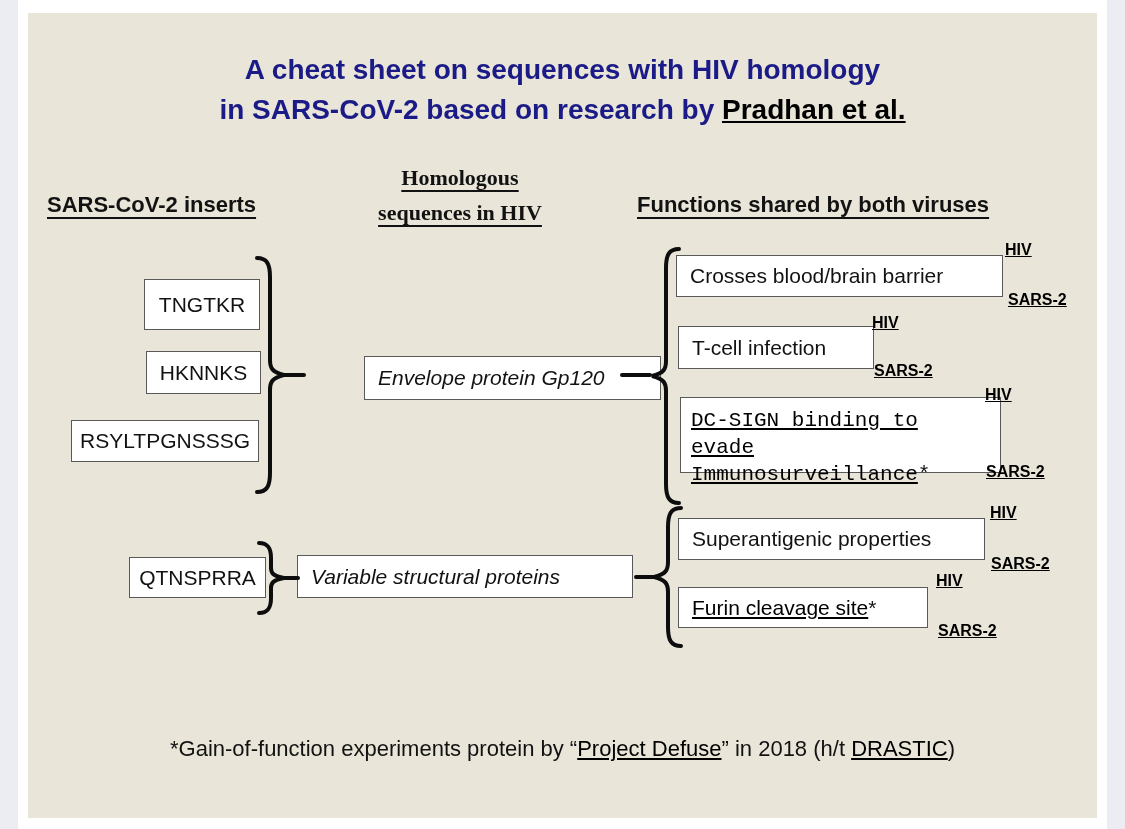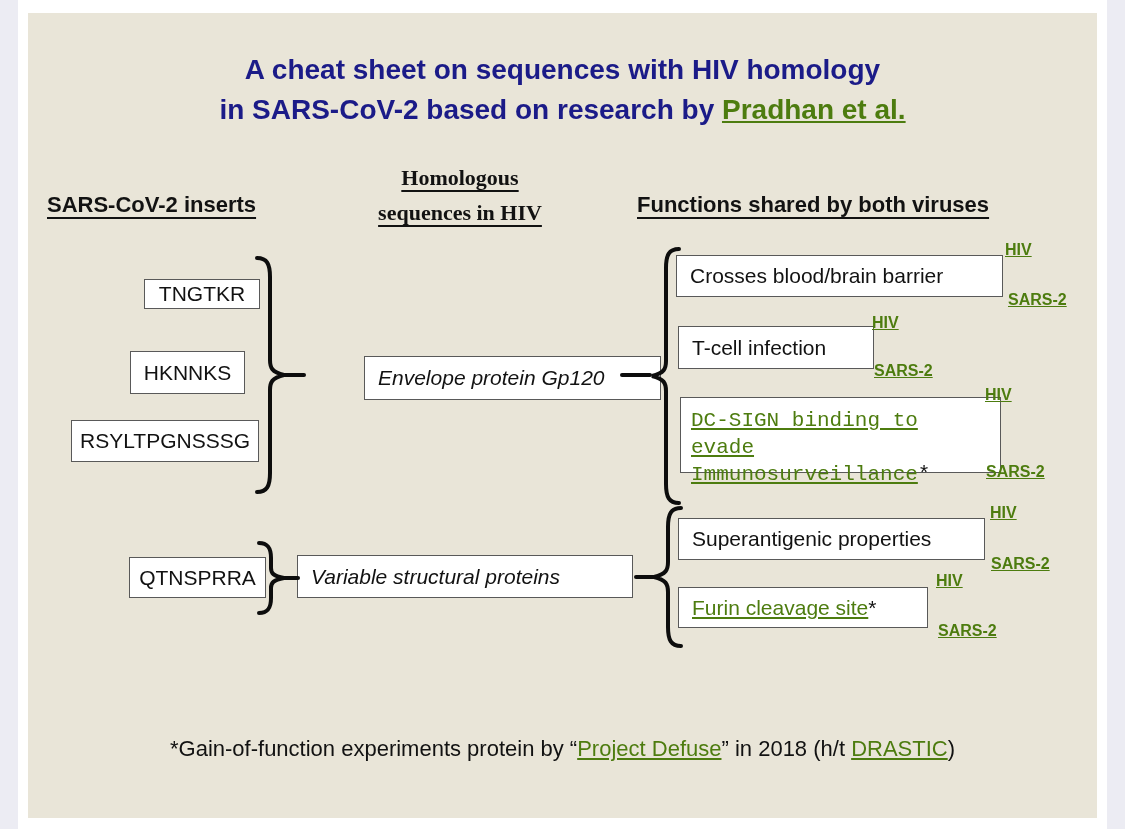--- a/index.html
+++ b/index.html
@@ -3,21 +3,21 @@
 <meta charset="utf-8">
 <style>
   html,body{margin:0;padding:0;background:#ffffff;font-family:"Liberation Sans",sans-serif;}
   .stage{position:relative;width:1125px;height:829px;background:#ffffff;overflow:hidden;}
   .strip{position:absolute;top:0;width:18px;height:829px;background:#ececf3;}
   .strip.left{left:0;}
   .strip.right{left:1107px;}
   .panel{position:absolute;left:28px;top:13px;width:1069px;height:805px;background:#e9e5d8;}
   .pagetitle{position:absolute;left:28px;top:50px;width:1069px;text-align:center;
              font-weight:700;font-size:28px;line-height:40px;color:#1b1b88;}
-  .lnk{color:#4d7c0f;text-decoration:underline;cursor:pointer;}
+  .lnk{color:#000000;text-decoration:underline;cursor:pointer;}
   .hdr{position:absolute;font-weight:700;font-size:22px;color:#121212;
        text-decoration:underline;text-decoration-thickness:2px;text-underline-offset:5px;}
   .hdr.center2{text-align:center;line-height:35px;}
   .box{position:absolute;background:#ffffff;border:1px solid #595959;display:flex;
        align-items:center;font-size:21px;color:#121212;box-sizing:border-box;}
   .box.center{justify-content:center;}
   .box.leftpad{padding-left:13px;}
   .box.ital{font-style:italic;}
   .box.wrapbox{align-items:center;line-height:27px;padding:6px 10px;display:block;padding-top:9px;}
   .viruslnk{position:absolute;font-size:16px;font-weight:700;}
@@ -40,22 +40,22 @@
     <div><span>in SARS-CoV-2 based on research by </span><a class="lnk">Pradhan et al.</a></div>
   </div>
 
   <div class="hdr" style="left:47px;top:192px;">SARS-CoV-2 inserts</div>
   <div class="hdr center2" style="left:338px;top:160px;width:244px;font-family:Liberation Serif, serif;">
     <div>Homologous</div>
     <div>sequences in HIV</div>
   </div>
   <div class="hdr" style="left:637px;top:192px;">Functions shared by both viruses</div>
 
-  <div class="box center" style="left:144px;top:279px;width:116px;height:30px;">TNGTKR</div>
-  <div class="box center" style="left:130px;top:351px;width:115px;height:43px;">HKNNKS</div>
+  <div class="box center" style="left:144px;top:279px;width:116px;height:51px;">TNGTKR</div>
+  <div class="box center" style="left:146px;top:351px;width:115px;height:43px;">HKNNKS</div>
   <div class="box center" style="left:71px;top:420px;width:188px;height:42px;">RSYLTPGNSSSG</div>
   <div class="box center" style="left:129px;top:557px;width:137px;height:41px;">QTNSPRRA</div>
 
   <div class="box ital leftpad" style="left:320px;top:356px;width:297px;height:44px;margin-left:44px;">Envelope protein Gp120</div>
   <div class="box ital leftpad" style="left:297px;top:555px;width:336px;height:43px;">Variable structural proteins</div>
 
   <div class="box leftpad" style="left:676px;top:255px;width:327px;height:42px;">Crosses blood/brain barrier</div>
   <div class="box leftpad" style="left:678px;top:326px;width:196px;height:43px;">T-cell infection</div>
   <div class="box wrapbox" style="left:680px;top:397px;width:321px;height:76px;font-family:Liberation Mono, monospace;"><a class="lnk">DC-SIGN binding to evade Immunosurveillance</a><span class="mark">*</span></div>
   <div class="box leftpad" style="left:678px;top:518px;width:307px;height:42px;">Superantigenic properties</div>

